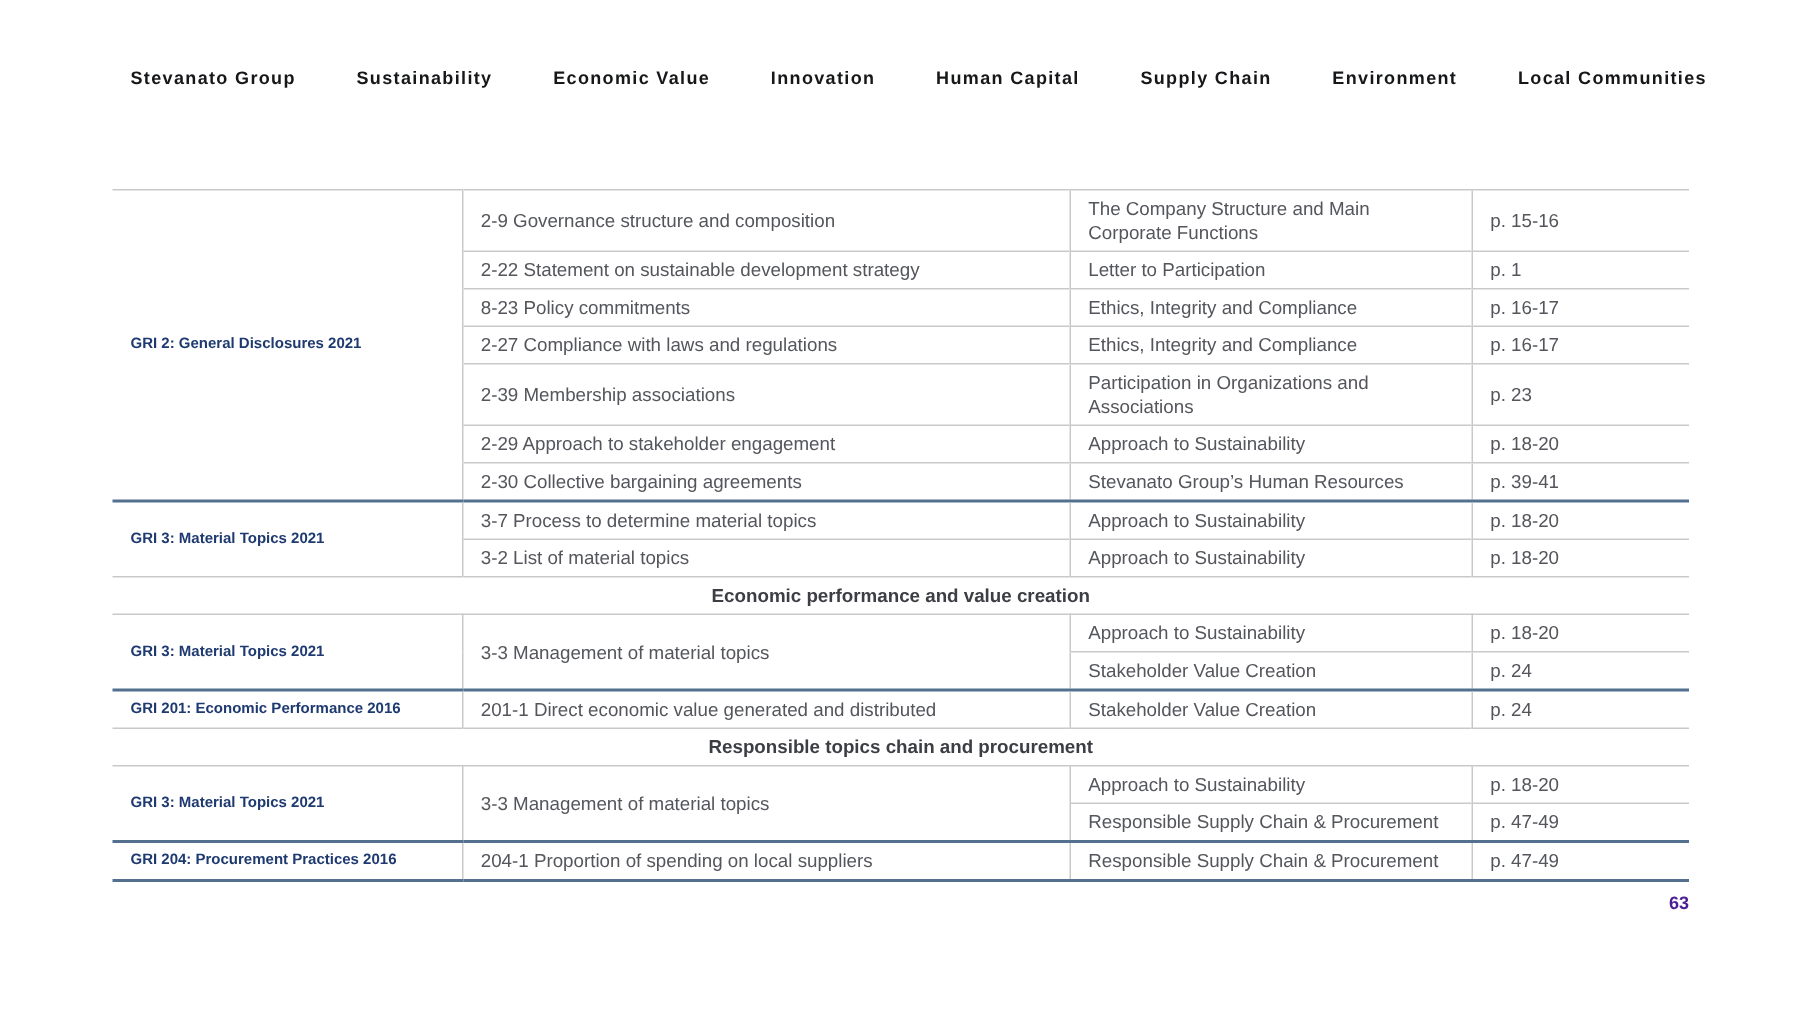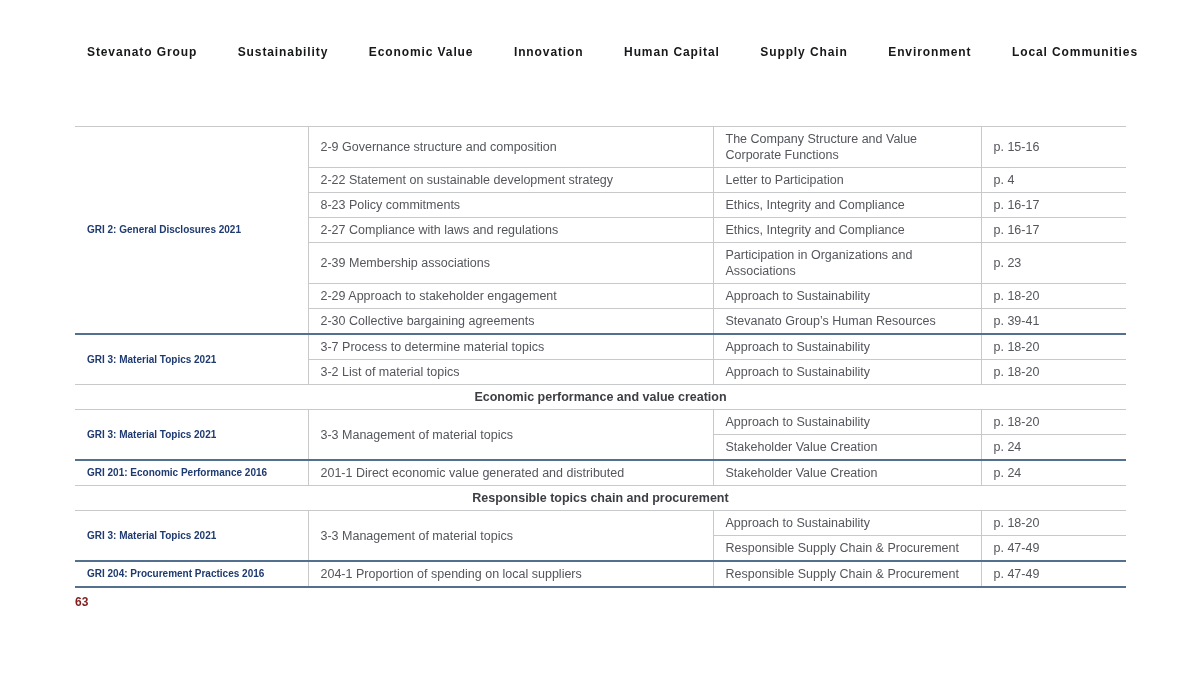--- a/index.html
+++ b/index.html
@@ -40,22 +40,22 @@
   tr.sec > td { border-top: 2px solid #53708f; }
   tr.last > td { border-bottom: 2px solid #53708f; }
   td.divider {
     border-top: 2px solid #53708f; border-bottom: 1px solid #c8c9cb;
     border-left: none; text-align: center; font-weight: bold;
     color: #3c3e44; padding: 5px 0; line-height: 17px; font-size: 12.5px; margin-top: 40px;
   }
 
   
   .footer-pagenum {
-    width: 1051px; text-align: left; margin-top: 7px;
-    color: #7f1d1d; font-weight: bold; font-size: 12px;
+    width: 1051px; text-align: right; margin-top: 7px;
+    color: #4c1d95; font-weight: bold; font-size: 12px;
   }
 </style>
 </head>
 <body>
 
 <div class="page">
 
   <div class="topnav">
     <span class="nav-item">Stevanato Group</span>
     <span class="nav-item">Sustainability</span>
@@ -73,27 +73,27 @@
         <col style="width:233px">
           <col style="width:405px">
           <col style="width:268px">
           <col style="width:145px">
       </colgroup>
       <tbody>
 
         <tr>
           <td class="c1 gri-std v-top" rowspan="7">GRI 2: General Disclosures 2021</td>
           <td class="c2">2-9 Governance structure and composition</td>
-          <td class="c3">The Company Structure and Value Corporate Functions</td>
+          <td class="c3">The Company Structure and Main Corporate Functions</td>
           <td class="c4">p. 15-16</td>
         </tr>
         <tr>
           <td class="c2">2-22 Statement on sustainable development strategy</td>
           <td class="c3">Letter to Participation</td>
-          <td class="c4">p. 4</td>
+          <td class="c4">p. 1</td>
         </tr>
         <tr>
           <td class="c2">8-23 Policy commitments</td>
           <td class="c3">Ethics, Integrity and Compliance</td>
           <td class="c4">p. 16-17</td>
         </tr>
         <tr>
           <td class="c2">2-27 Compliance with laws and regulations</td>
           <td class="c3">Ethics, Integrity and Compliance</td>
           <td class="c4">p. 16-17</td>

